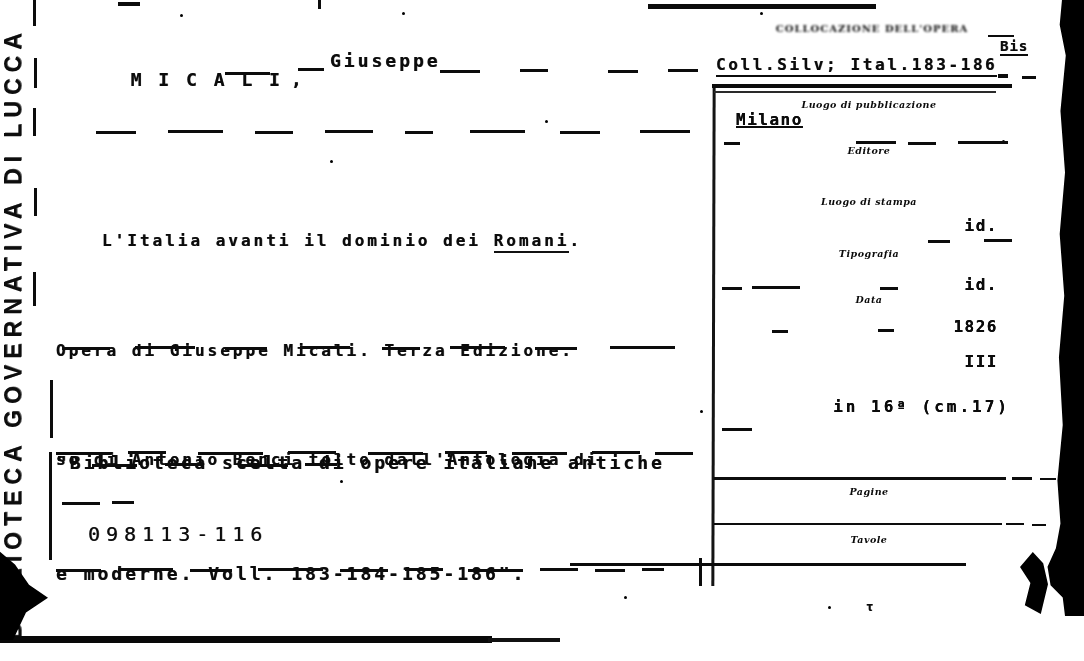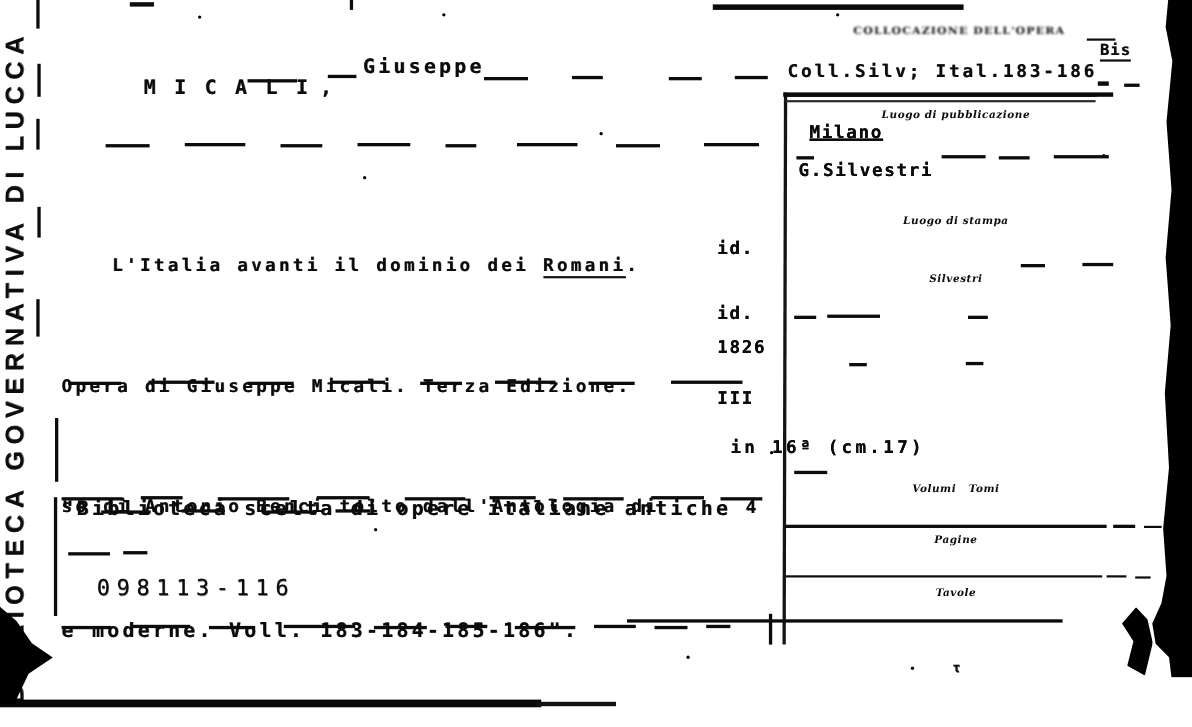--- a/index.html
+++ b/index.html
@@ -27,29 +27,29 @@
   .u{border-bottom:2px solid #111;padding-bottom:1px}
   .seriesblock{position:absolute;left:56px;top:370px;width:670px;font-weight:bold;font-size:18px;letter-spacing:3px;line-height:37px;white-space:pre}
   .inventory{position:absolute;left:88px;top:522px;font-weight:normal;font-size:20px;letter-spacing:6px}
   
   .colloc-header{
     position:absolute;left:742px;top:23px;width:260px;text-align:center;
     font-family:"DejaVu Serif", serif;font-weight:bold;font-size:10px;letter-spacing:1px;
     filter:blur(0.9px);transform:scaleY(.92);white-space:nowrap;
   }
   .bis{position:absolute;left:1000px;top:38px;font-weight:bold;font-size:14px;letter-spacing:1px;border-bottom:2px solid #0b0b0b;filter:blur(.2px)}
-  .coll-line{position:absolute;left:716px;top:55px;font-weight:bold;font-size:16px;letter-spacing:2.6px;border-bottom:2.5px solid #0b0b0b;padding-bottom:12px;white-space:nowrap}
+  .coll-line{position:absolute;left:716px;top:55px;font-weight:bold;font-size:16px;letter-spacing:2.6px;border-bottom:2.5px solid #0b0b0b;padding-bottom:1px;white-space:nowrap}
   .rcol{position:absolute;left:714px;top:0;width:346px;height:600px}
   .field{position:absolute;left:0;width:100%}
   .flabel{
     font-family:"DejaVu Serif", serif;font-style:italic;font-weight:bold;font-size:9.5px;
     letter-spacing:.5px;text-align:center;transform:translateX(-18px);
     filter:blur(0.45px);white-space:pre;
   }
-  .fval{font-weight:bold;font-size:16px;letter-spacing:1.5px;text-align:left;transform:translateX(-62px);white-space:pre;text-shadow:0 0 .5px #000}
+  .fval{font-weight:bold;font-size:16px;letter-spacing:1.5px;text-align:right;transform:translateX(-62px);white-space:pre;text-shadow:0 0 .5px #000}
   .f0{top:99px}.f0 .fval{text-align:left;padding-left:22px;transform:none;text-decoration:underline;text-decoration-thickness:2px}
   .f1{top:145px}.f1 .fval{text-align:left;padding-left:12px;transform:none}
   .f2{top:196px}.f2 .fval{margin-top:9px}
   .f3{top:248px}.f3 .fval{margin-top:16px}
   .f4{top:294px}.f4 .fval{margin-top:12px}
   .f5{top:346px}.f5 .fval{margin-top:6px}
   .f6{top:394px}.f6 .fval{margin-top:3px;letter-spacing:3px;transform:translateX(-50px)}
   .f7{top:439px}.f7 .fval{margin-top:1px;transform:translateX(-36px)}
   .f8{top:486px}
   .f9{top:534px}
@@ -108,42 +108,39 @@
 </div>
 
 <div class="inventory ink">098113-116</div>
 
 <div class="rcol">
   <div class="field f0">
     <div class="flabel">Luogo di pubblicazione</div>
     <div class="fval">Milano</div>
   </div>
   <div class="field f1">
-    <div class="fval">G.Silvestri</div>
+    <div class="flabel">Editore</div>
   </div>
   <div class="field f2">
     <div class="flabel">Luogo di stampa</div>
     <div class="fval">id.</div>
   </div>
   <div class="field f3">
-    <div class="flabel">Silvestri</div>
+    <div class="flabel">Tipografia</div>
     <div class="fval">id.</div>
   </div>
   <div class="field f4">
+    <div class="flabel">Data</div>
     <div class="fval">1826</div>
   </div>
   <div class="field f5">
     <div class="fval">III</div>
   </div>
   <div class="field f6">
     <div class="fval">in 16ª (cm.17)</div>
-  </div>
-  <div class="field f7">
-    <div class="flabel">Volumi   Tomi</div>
-    <div class="fval">4</div>
   </div>
   <div class="field f9">
     <div class="flabel">Tavole</div>
     <div class="fval"></div>
   </div>
   <div class="field f8">
     <div class="flabel">Pagine</div>
     <div class="fval"></div>
   </div>
 </div>

